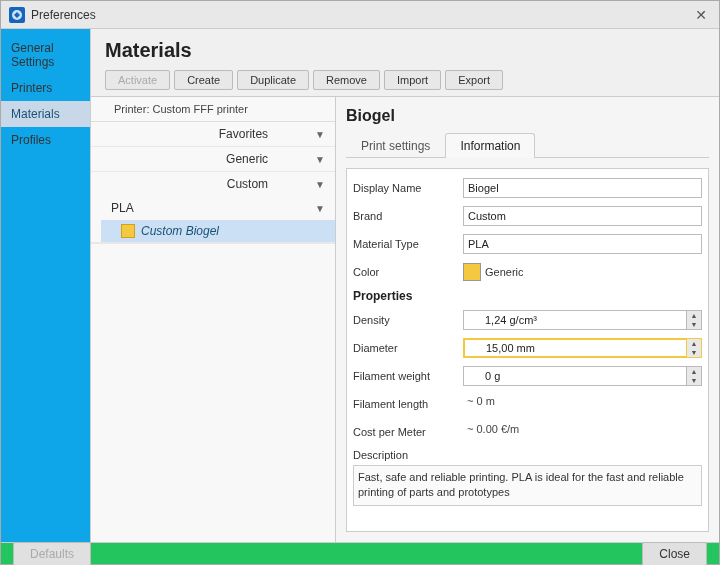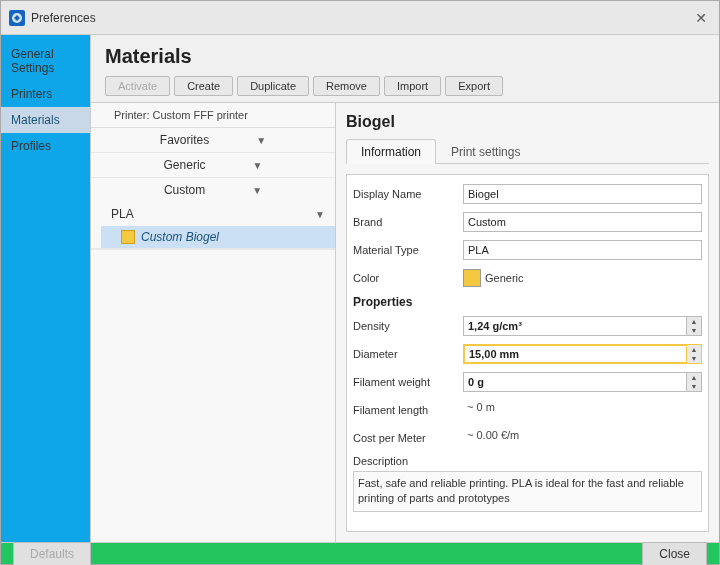--- a/index.html
+++ b/index.html
@@ -16,21 +16,21 @@
       width: 720px;
       height: 565px;
       background: #f5f5f5;
       border: 1px solid #aaa;
       box-shadow: 2px 2px 8px rgba(0,0,0,0.3);
       display: flex;
       flex-direction: column;
     }
     .titlebar {
       background: #e8e8e8;
-      height: 34px;
+      height: 28px;
       display: flex;
       align-items: center;
       padding: 0 8px;
       border-bottom: 1px solid #ccc;
       flex-shrink: 0;
     }
     .titlebar-icon {
       width: 16px;
       height: 16px;
       margin-right: 6px;
@@ -134,21 +134,21 @@
     .tree-section {
       flex: 1;
       overflow-y: auto;
     }
     .tree-group {
       border-bottom: 1px solid #e8e8e8;
     }
     .tree-group-header {
       display: flex;
       align-items: center;
-      justify-content: center;
+      justify-content: flex-end;
       padding: 5px 10px;
       cursor: pointer;
       font-size: 12px;
       color: #333;
       gap: 47px;
     }
     .tree-chevron {
       font-size: 10px;
       color: #666;
     }
@@ -269,25 +269,24 @@
       display: flex;
       align-items: center;
       flex: 1;
     }
     .form-input-spin {
       flex: 1;
       height: 20px;
       font-size: 11px;
       border: 1px solid #bbb;
       border-right: none;
-      padding: 1px 4px;
+      padding: 1px 21px;
       background: white;
       color: #222;
       outline: none;
-      font-weight: bold;
     }
     .form-input-spin.highlighted {
       border: 2px solid #f5c842;
       border-right: none;
     }
     .spinner-btns {
       display: flex;
       flex-direction: column;
       border: 1px solid #bbb;
       height: 20px;
@@ -420,22 +419,22 @@
                   <span>Custom Biogel</span>
                 </div>
               </div>
             </div>
           </div>
         </div>
 
         <div class="right-panel">
           <div class="panel-title">Biogel</div>
           <div class="tabs">
+            <div class="tab">Print settings</div>
             <div class="tab active">Information</div>
-            <div class="tab">Print settings</div>
           </div>
           <div class="form-area">
 
             <div class="form-row">
               <span class="form-label">Display Name</span>
               <input class="form-input" type="text" value="Biogel" style="">
             </div>
 
             <div class="form-row">
               <span class="form-label">Brand</span>

